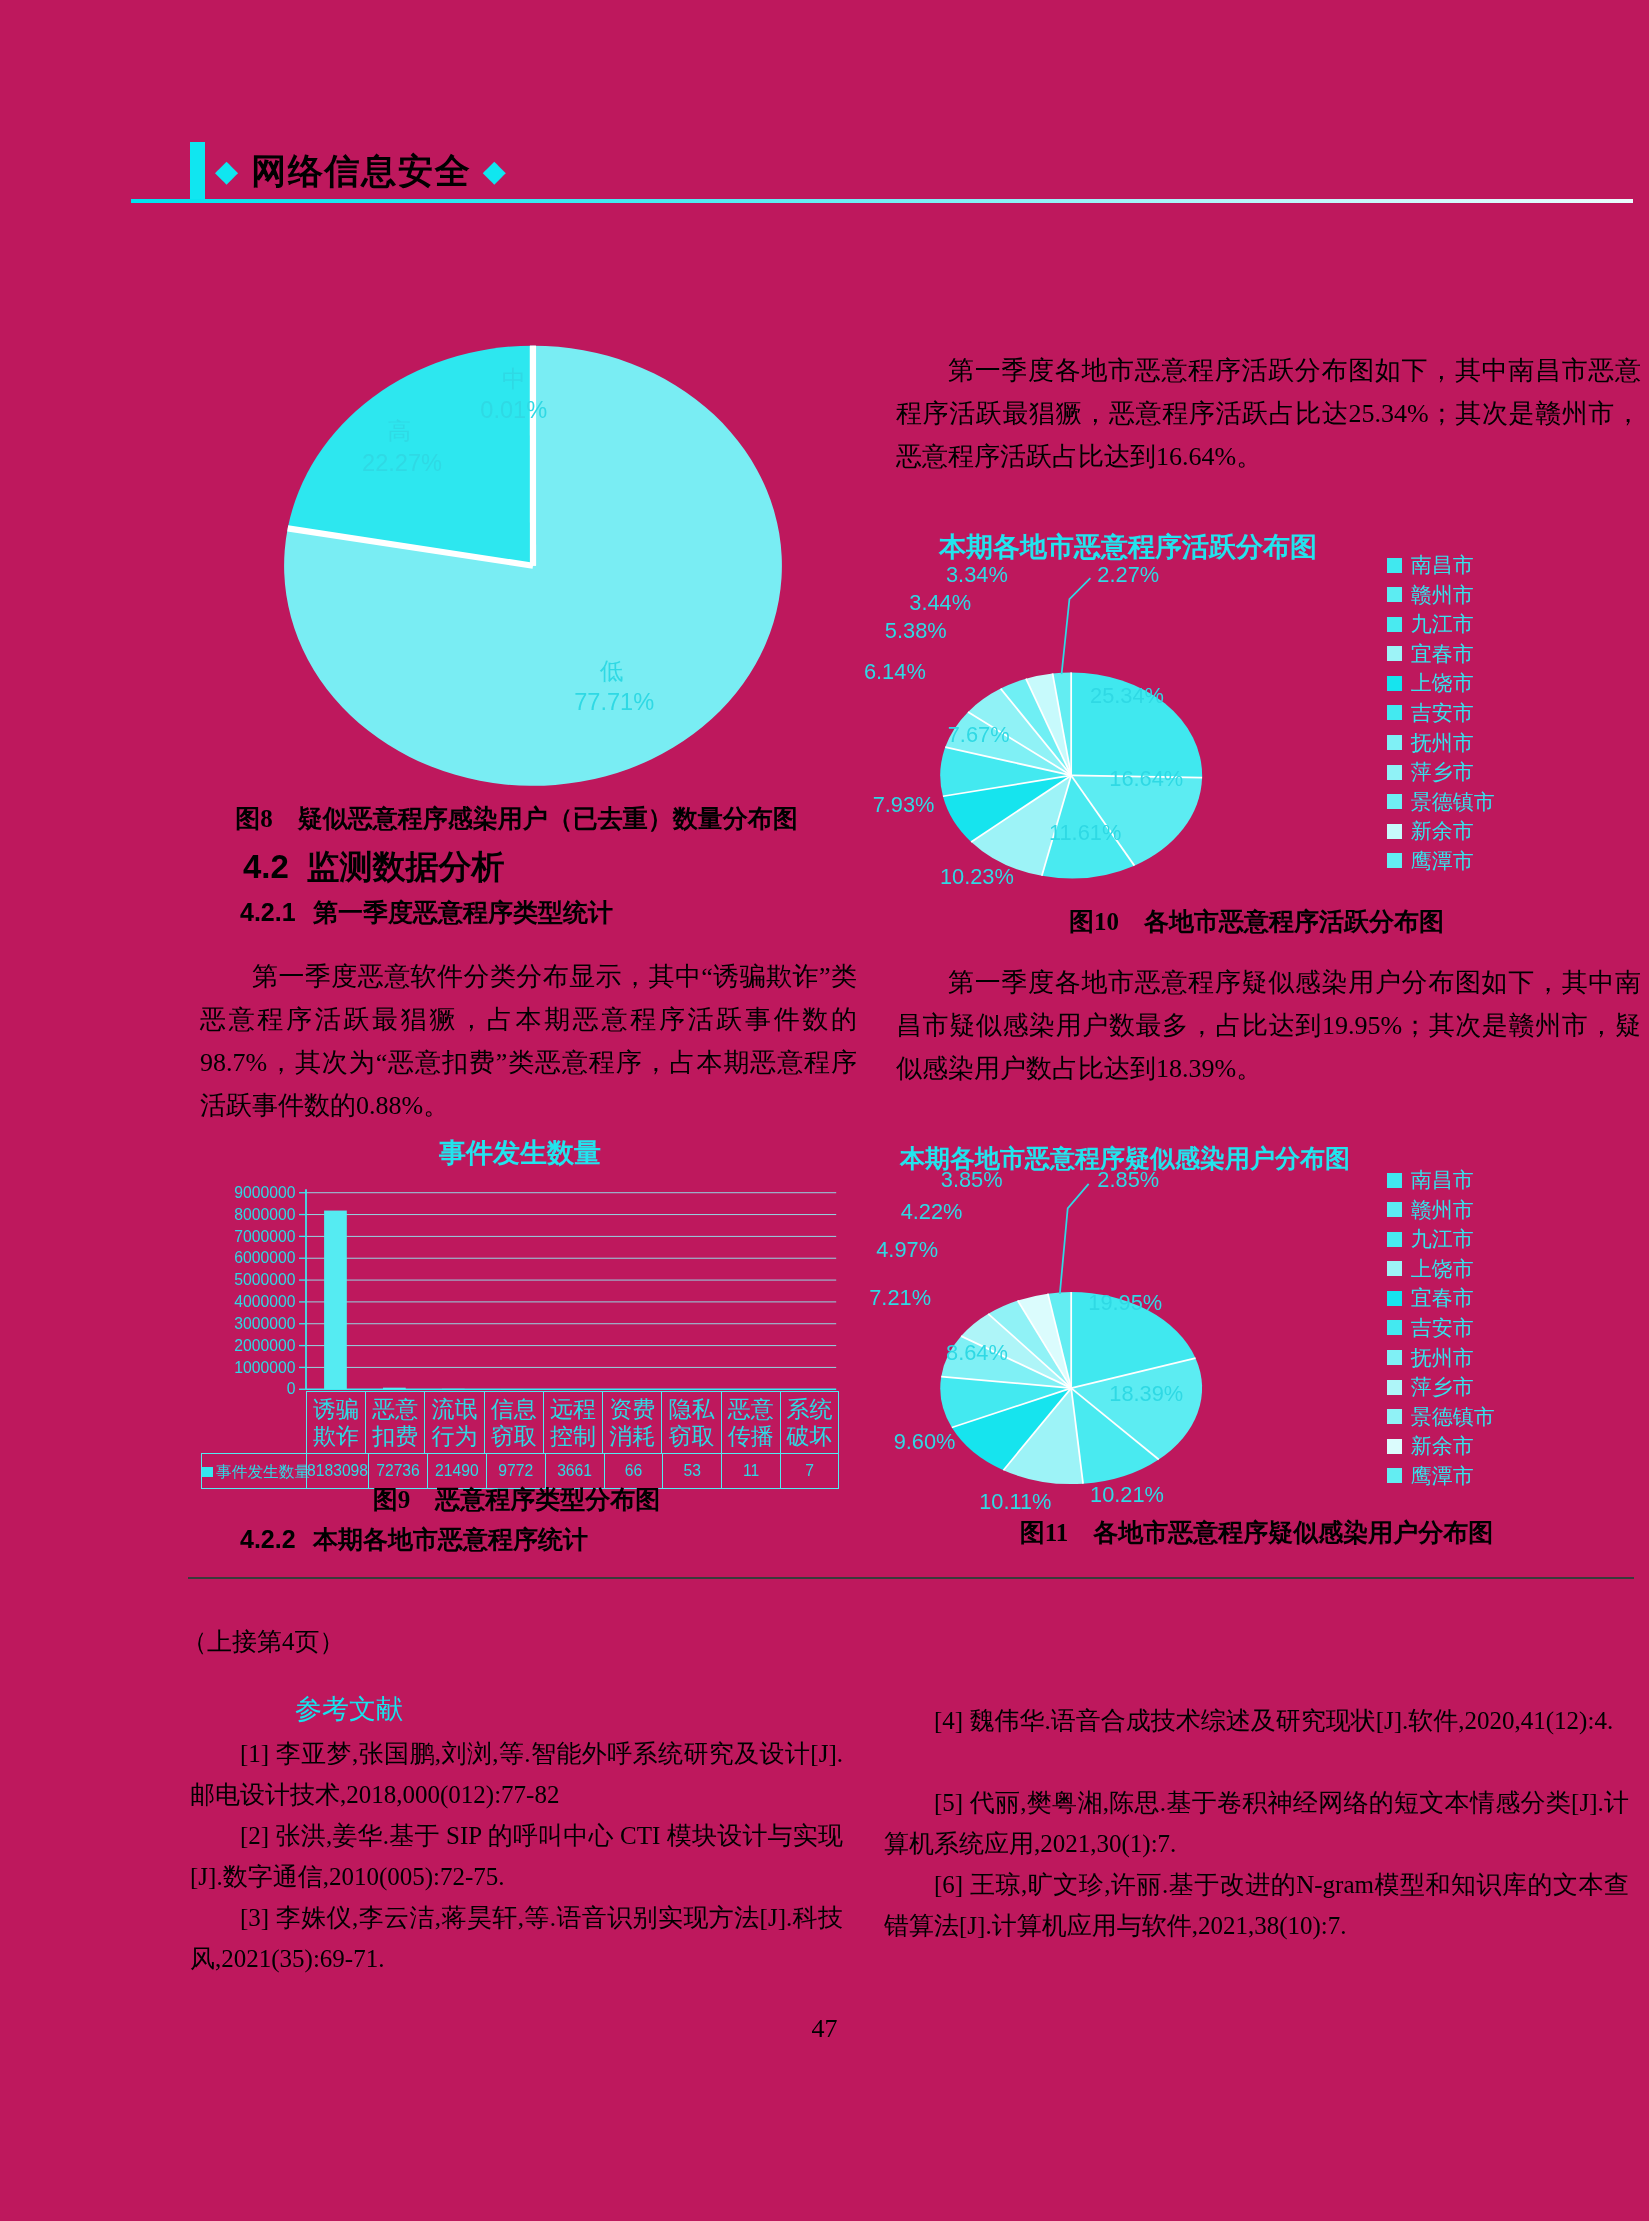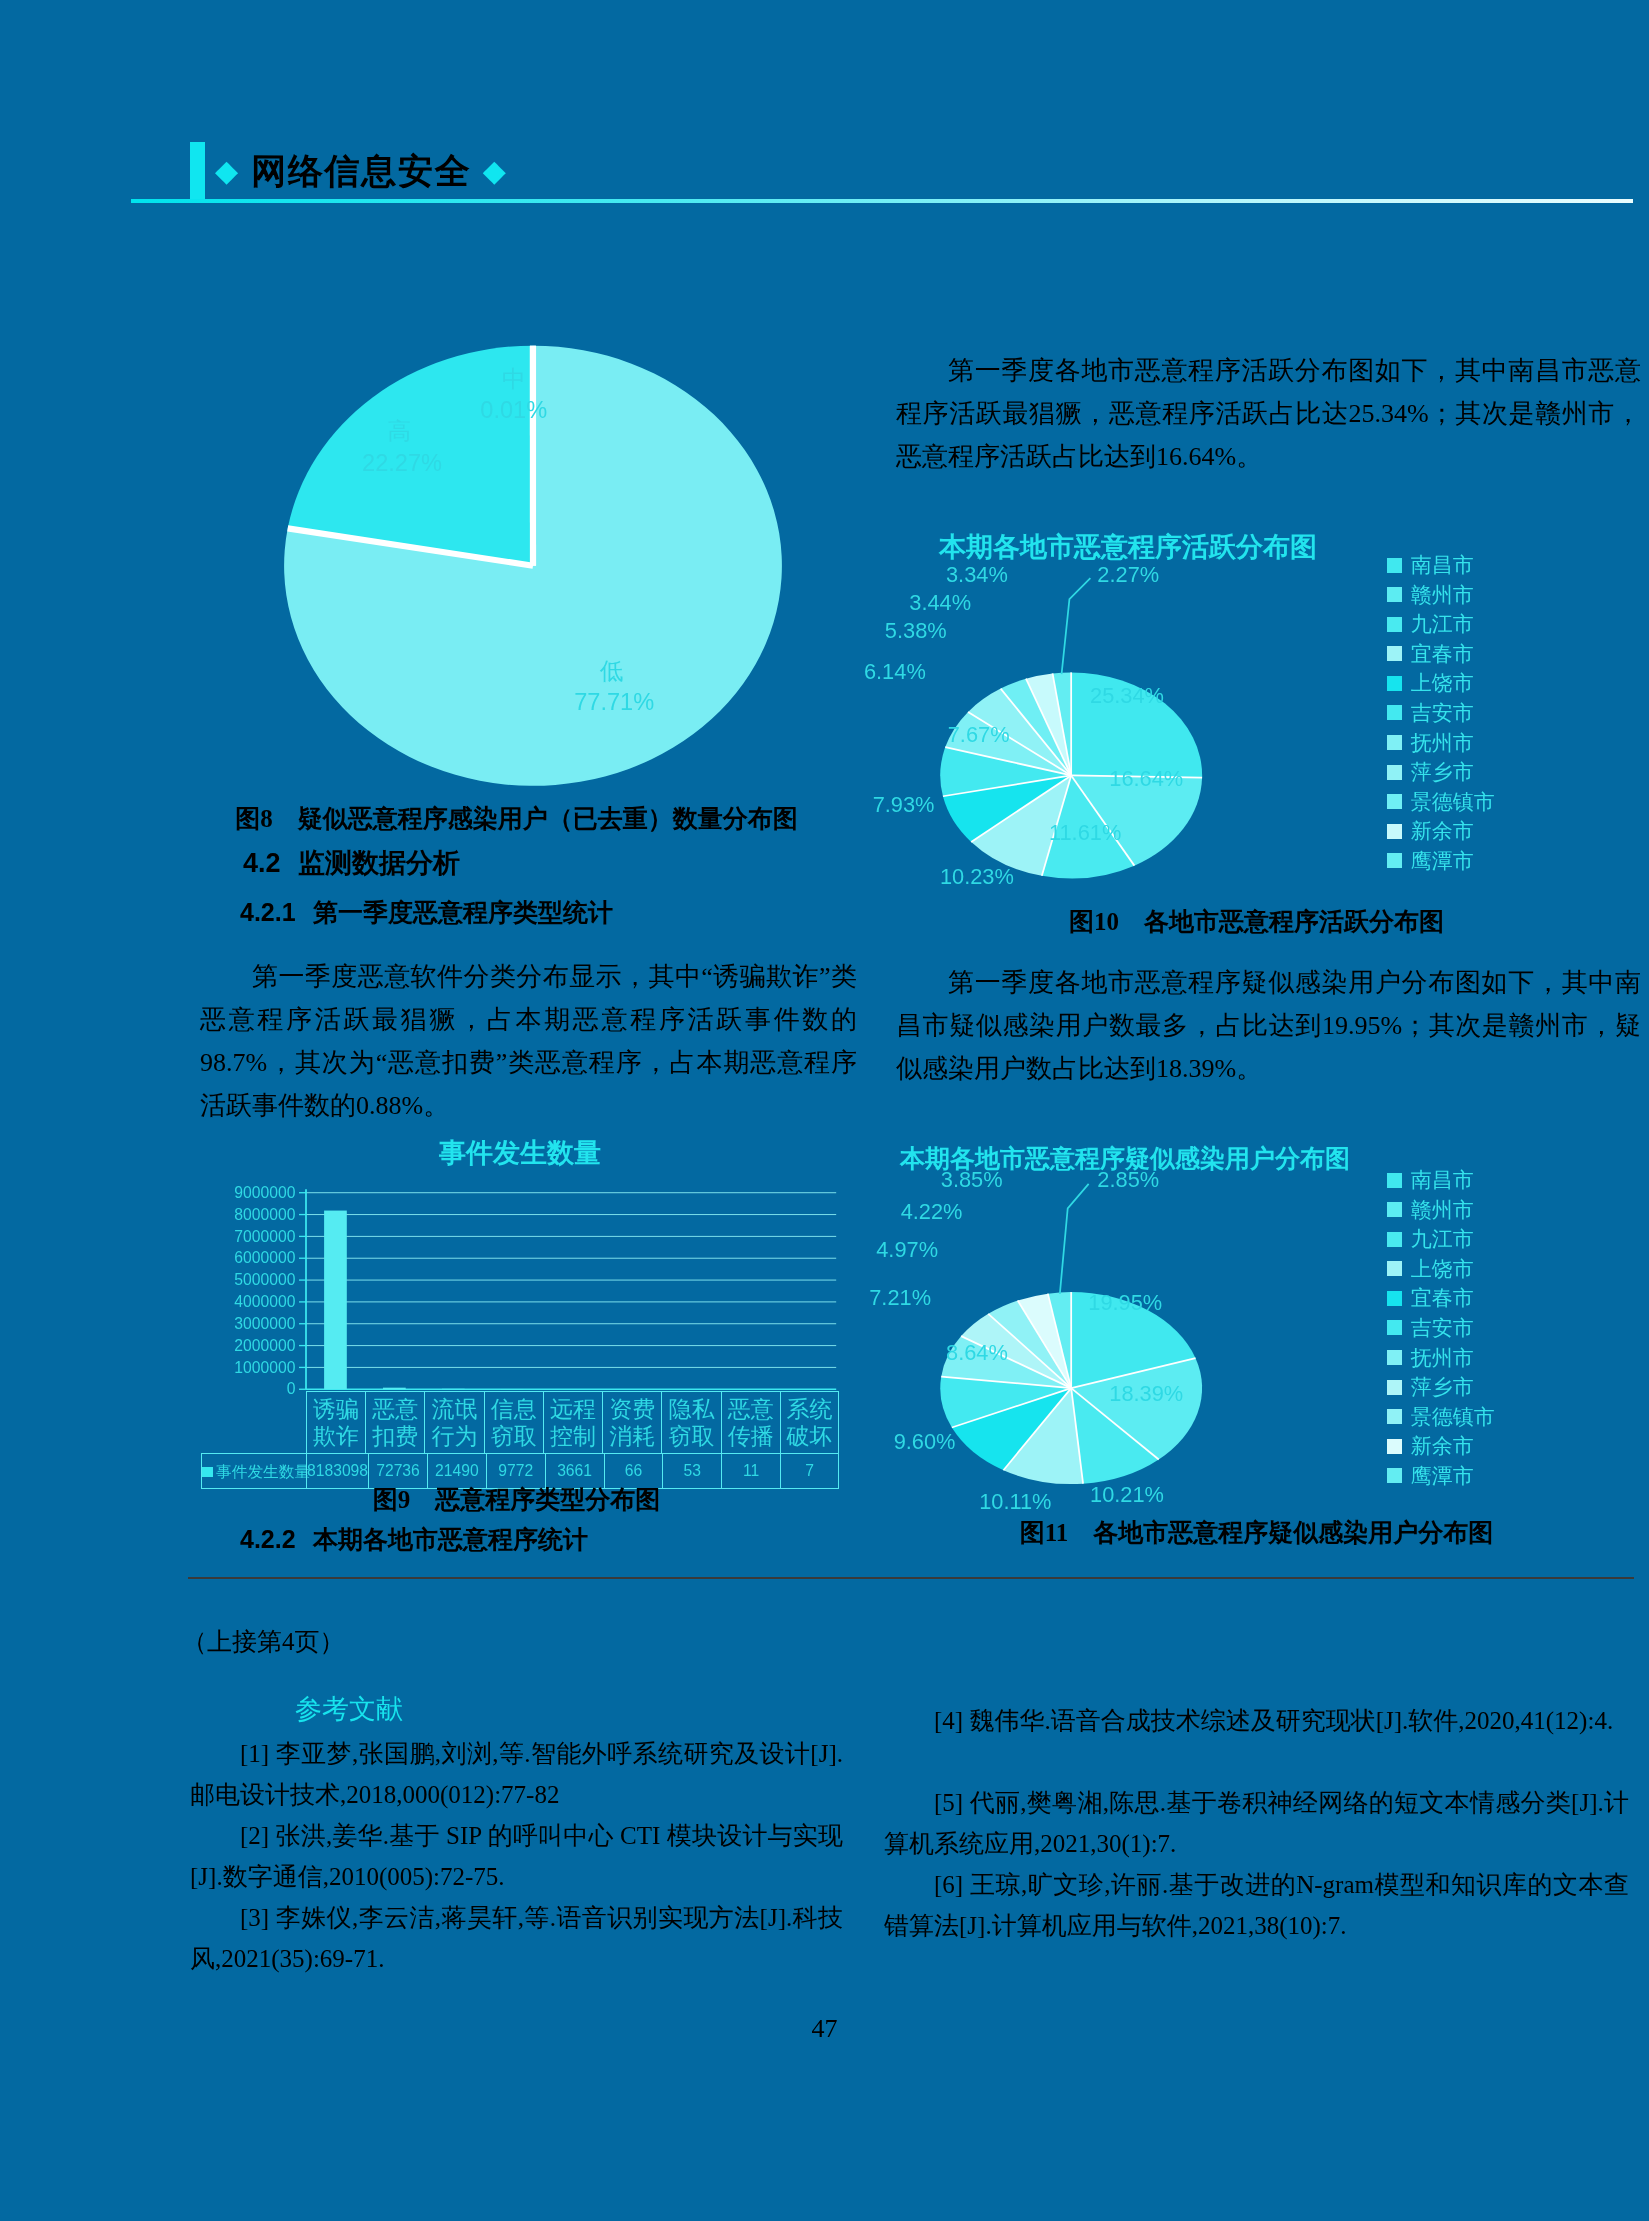--- a/index.html
+++ b/index.html
@@ -1,31 +1,31 @@
 <!DOCTYPE html>
 <html style="font-size:14px"><head>
 <meta charset="utf-8">
 <style>
   :root{
     --sans:"Liberation Sans","DejaVu Sans",sans-serif;
     --serif:"Liberation Serif","DejaVu Serif",serif;
     --cy:#2fd9e4; --tb:#54eaf1;
   }
   html,body{margin:0;padding:0;background:#fff;}
-  .page{position:relative;width:1649px;height:2222px;background:#0369a1;overflow:hidden;font-family:var(--serif);color:#000;}
+  .page{position:relative;width:1649px;height:2222px;background:#be185d;overflow:hidden;font-family:var(--serif);color:#000;}
   .abs{position:absolute;}
   
   .hdr-bar{position:absolute;left:190px;top:142px;width:15px;height:61px;background:#10e6f0;}
   .hdr-title{position:absolute;left:215px;top:148px;font-family:var(--sans);font-weight:700;font-size:35px;letter-spacing:1.7px;color:#000;white-space:nowrap;}
   .hdr-title .dia{color:#10e6f0;font-size:30px;vertical-align:1.7px;}
   .hdr-line{position:absolute;left:131px;top:199px;width:1502px;height:4.4px;background:linear-gradient(to right,#00e3ee 0%,#49eaf1 35%,#b9f7fb 75%,#eafdfe 100%);}
   
   .body{position:absolute;font-size:26px;line-height:43px;text-align:justify;text-indent:2em;margin:12px;}
   .caption{position:absolute;text-align:center;font-weight:700;font-size:25px;font-family:var(--serif);}
-  .h2{position:absolute;font-family:var(--sans);font-weight:700;font-size:27px;white-space:nowrap;}
+  .h2{position:absolute;font-family:var(--sans);font-weight:700;font-size:33px;white-space:nowrap;}
   .h3{position:absolute;font-family:var(--sans);font-weight:700;font-size:25px;white-space:nowrap;}
   .h2 .num,.h3 .num{margin-right:17.5px;}
   .chart-title{position:absolute;font-family:var(--sans);font-weight:700;color:#22e4ee;white-space:nowrap;}
   
   .legend{position:absolute;display:flex;flex-direction:column;gap:9.6px;font-family:var(--sans);font-size:21px;color:#35e3ec;}
   .legend-item{display:flex;align-items:center;height:20px;white-space:nowrap;}
   .legend-item .sw{width:15px;height:15px;margin-right:8.7px;flex:none;}
   
   #fig9-table{font-family:var(--sans);color:var(--cy);}
   .t-row{display:grid;grid-template-columns:105px repeat(9,1fr);}

